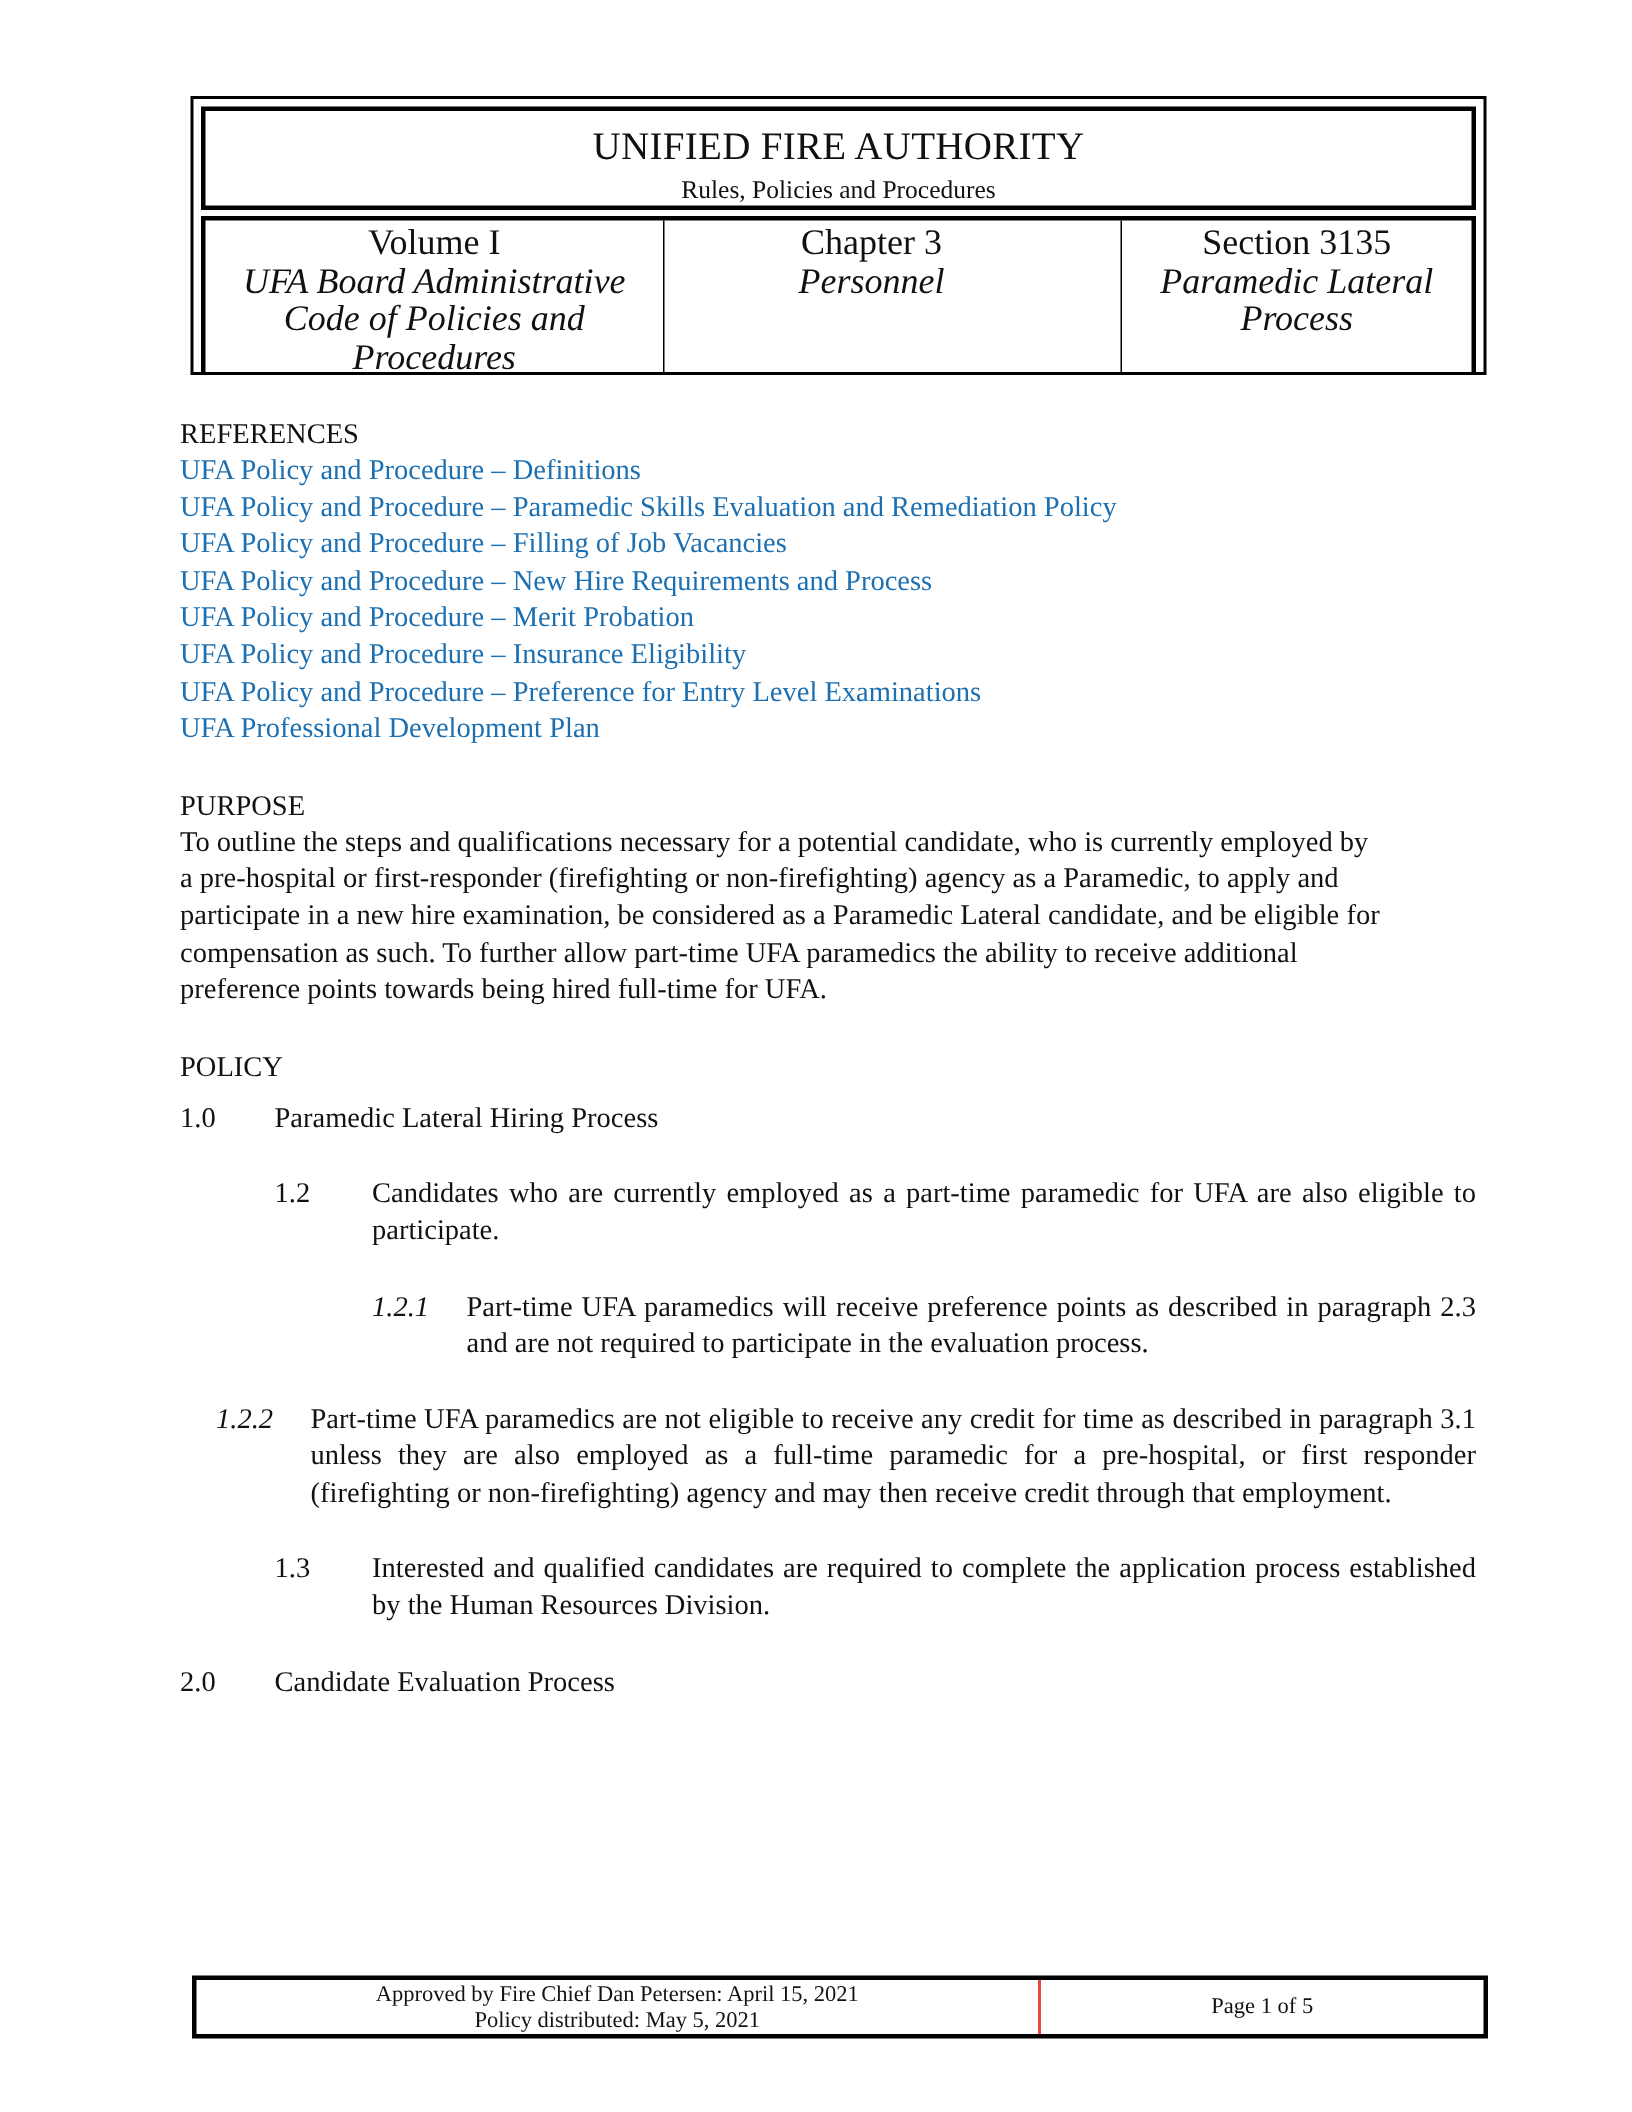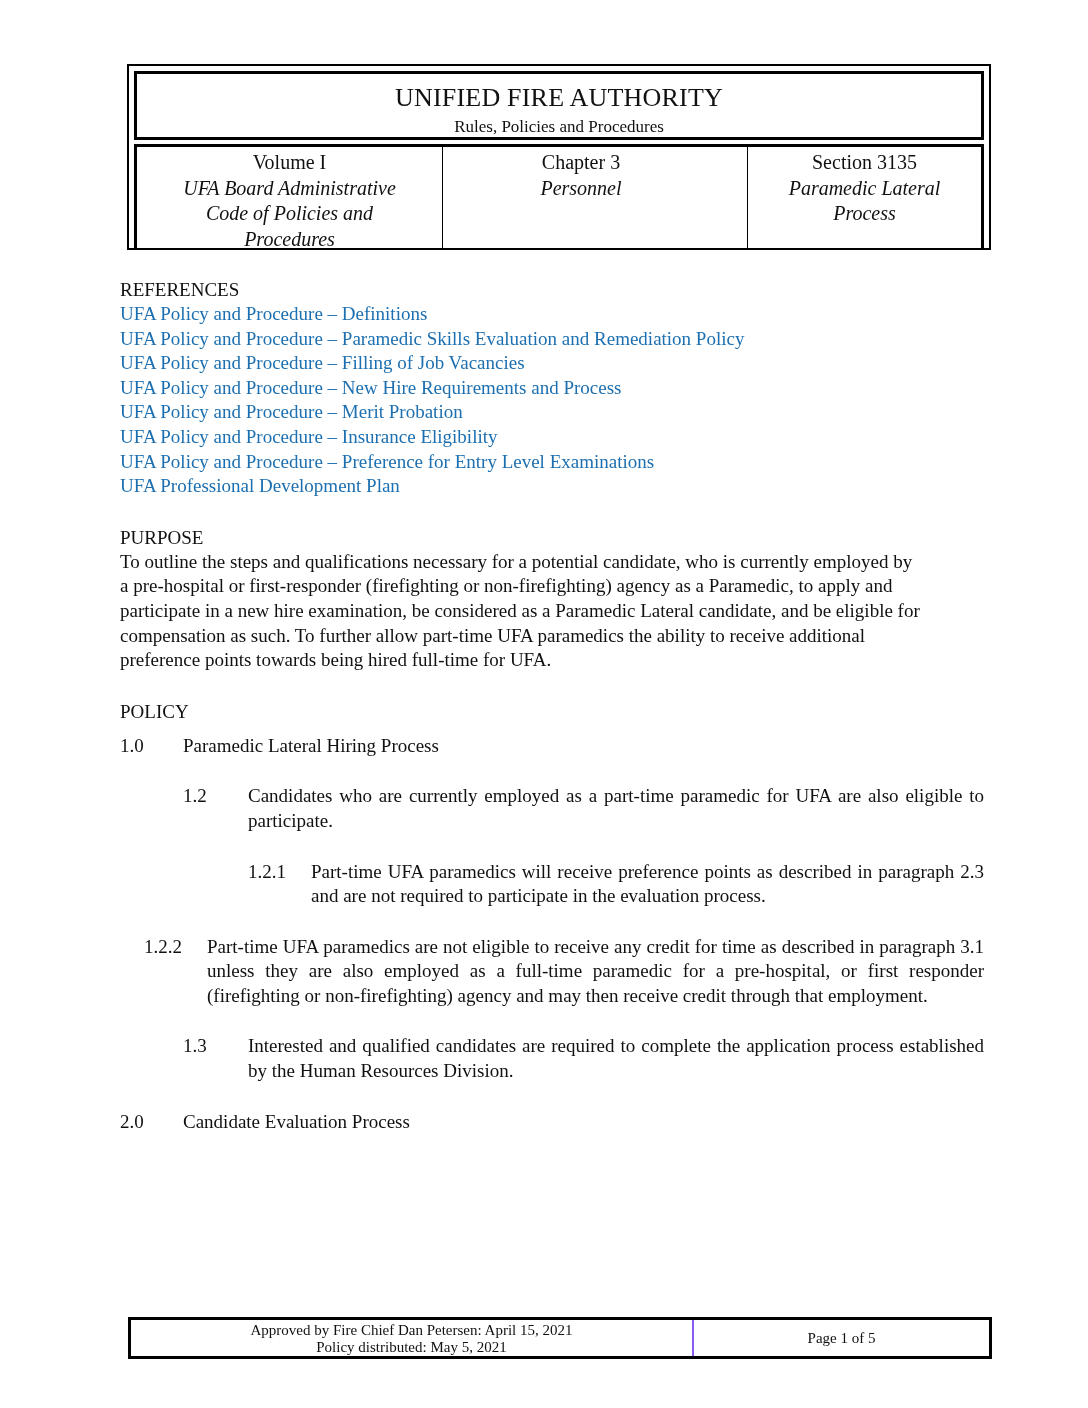--- a/index.html
+++ b/index.html
@@ -15,44 +15,44 @@
       position: absolute; left: 5px; top: 5px; right: 5px; height: 69px;
       border: 3px solid #000; box-sizing: border-box; text-align: center;
     }
     .title-main { font-size: 26px; line-height: 30px; margin-top: 9px; letter-spacing: 0.2px; }
     .title-sub { font-size: 17px; line-height: 26px; margin-top: 1px; }
     .meta-box {
       position: absolute; left: 5px; top: 78px; right: 5px; bottom: 0;
       border: 3px solid #000; border-bottom: none; box-sizing: border-box;
       display: flex;
     }
-    .meta-cell { text-align: center; font-size: 20px; line-height: 25.5px; padding-top: 3px; box-sizing: border-box; }
+    .meta-cell { text-align: center; font-size: 24px; line-height: 25.5px; padding-top: 3px; box-sizing: border-box; }
     .meta-cell + .meta-cell { border-left: 1.5px solid #000; }
     .meta-cell .it { font-style: italic; }
     .c1 { width: 305px; } .c2 { width: 277px; } .c3 { flex: 1; margin-left: 28px; }
 
     .content { position: absolute; left: 120px; top: 278px; width: 864px; font-size: 19px; }
     .heading { line-height: 24px; }
     .ref-link { display: block; color: #1c6fb0; text-decoration: none; line-height: 24.6px; }
     .para { line-height: 24.6px; }
     .row { display: flex; line-height: 24.6px; }
     .num { flex: none; }
     .n1 { width: 63px; }
     .ind1 { margin-left: 63px; }
     .n2 { width: 65px; }
     .ind2 { margin-left: 128px; }
-    .n3 { width: 63px; }
+    .n3 { width: 63px; font-style: italic; }
     .txt { flex: 1; }
     .just { text-align: justify; }
 
     .footer {
       position: absolute; left: 128px; top: 1317px; width: 864px; height: 42px;
       border: 3px solid #000; box-sizing: border-box; display: flex; font-size: 15px;
     }
-    .f1 { width: 563px; border-right: 2px solid #8b5cf6; text-align: center; line-height: 17px; padding-top: 2px; box-sizing: border-box; }
+    .f1 { width: 563px; border-right: 2px solid #ef4444; text-align: center; line-height: 17px; padding-top: 2px; box-sizing: border-box; }
     .f2 { flex: 1; text-align: center; line-height: 36px; }
   </style>
 </head>
 <body>
 
 <div class="header-outer">
   <div class="title-box">
     <div class="title-main">UNIFIED FIRE AUTHORITY</div>
     <div class="title-sub">Rules, Policies and Procedures</div>
   </div>

